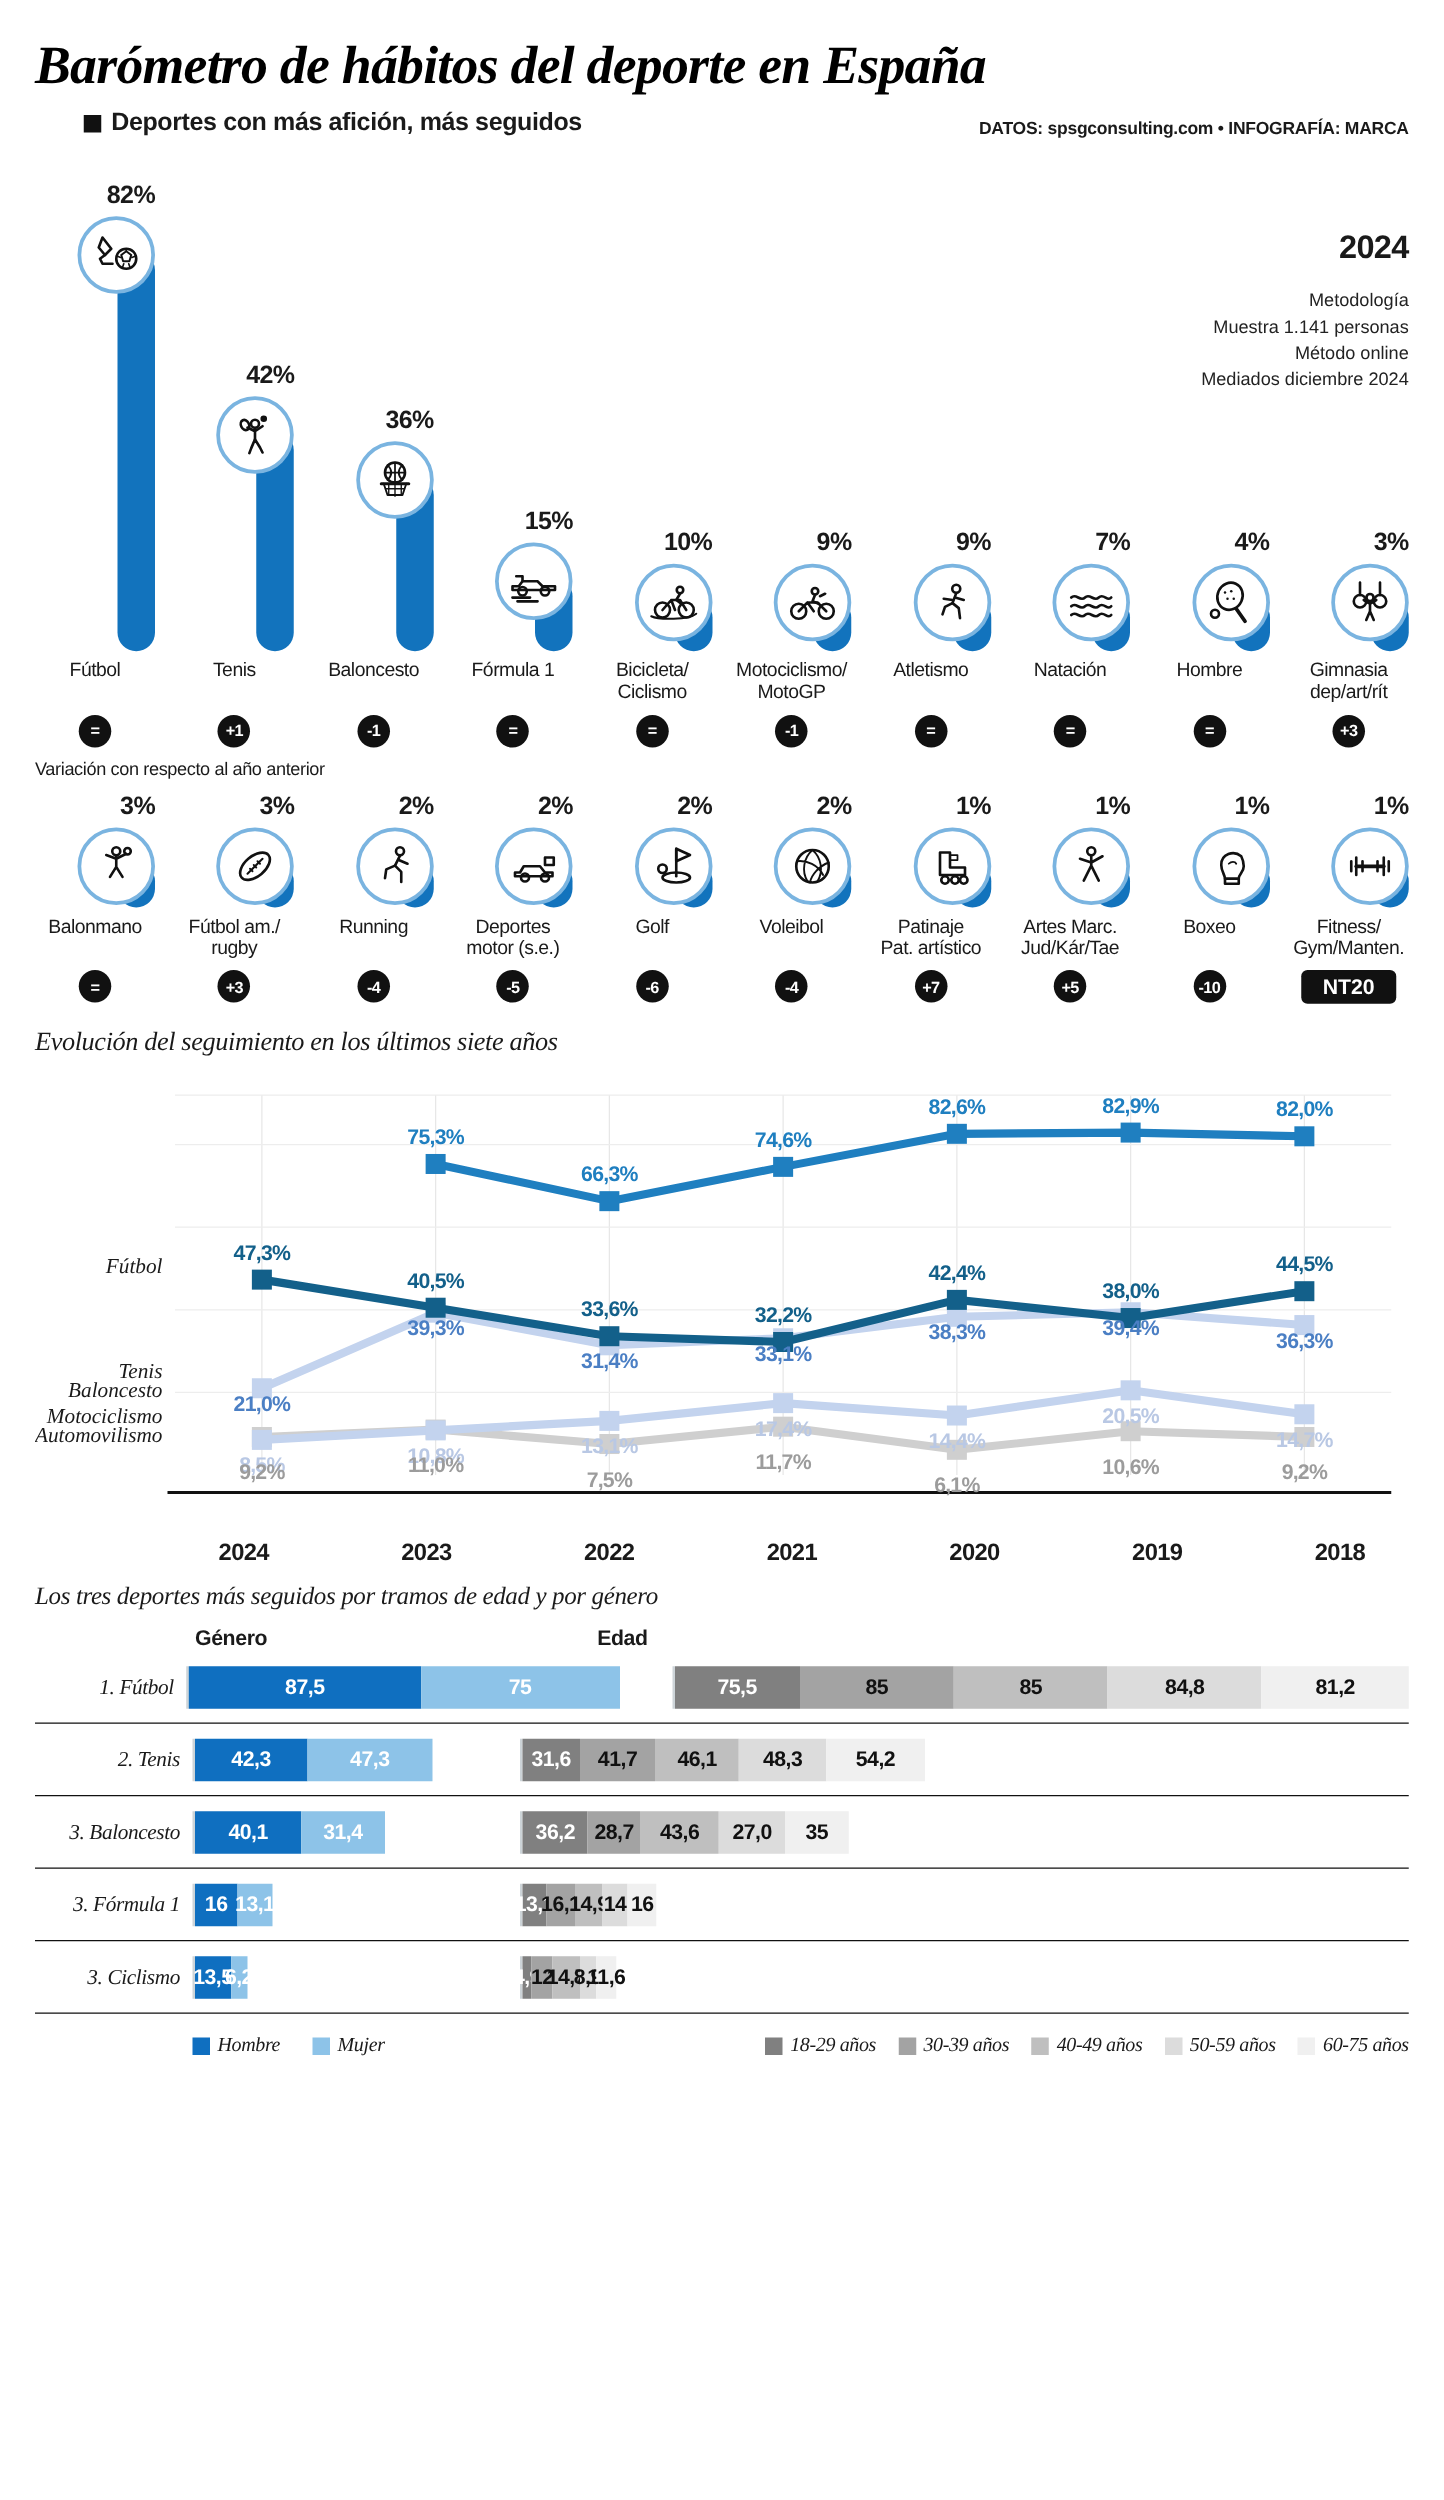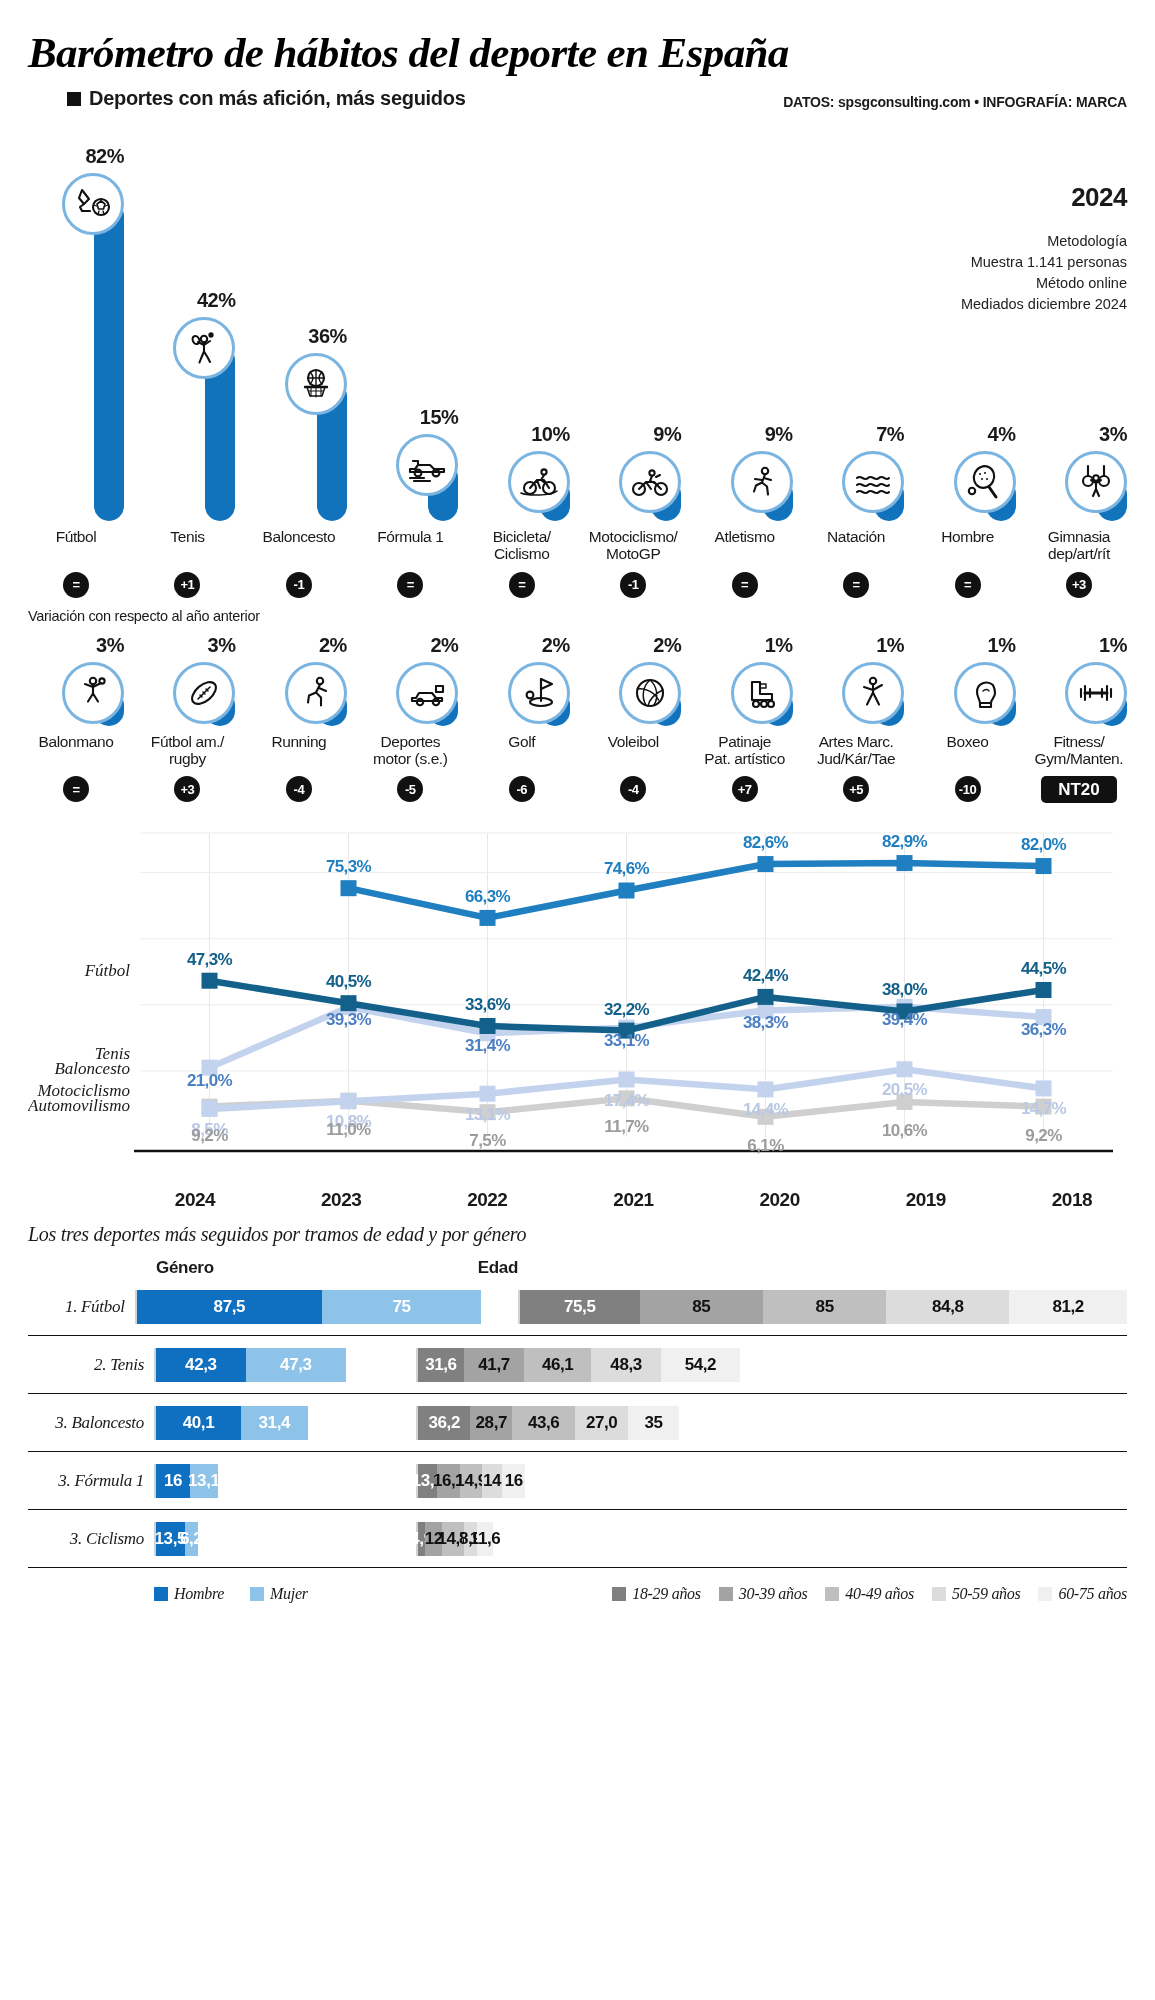--- a/index.html
+++ b/index.html
@@ -553,20 +553,21 @@
         <div class="badge">+5</div>
       </div>
       <div class="badgecell">
         <div class="badge">-10</div>
       </div>
       <div class="badgecell">
         <div class="badge wide">NT20</div>
       </div>
     </div>
 
+  <div class="lc-title">Evolución del seguimiento en los últimos siete años</div>
   <div class="lc-wrap">
     <svg class="lc-svg" id="lc-svg" width="1099" height="378" viewBox="0 0 1099 378">
         <line x1="181.5" y1="26" x2="181.5" y2="330" stroke="#e7e7e7" stroke-width="1"></line>
         <line x1="320.5" y1="26" x2="320.5" y2="330" stroke="#e7e7e7" stroke-width="1"></line>
         <line x1="459.5" y1="26" x2="459.5" y2="330" stroke="#e7e7e7" stroke-width="1"></line>
         <line x1="598.5" y1="26" x2="598.5" y2="330" stroke="#e7e7e7" stroke-width="1"></line>
         <line x1="737.5" y1="26" x2="737.5" y2="330" stroke="#e7e7e7" stroke-width="1"></line>
         <line x1="876.5" y1="26" x2="876.5" y2="330" stroke="#e7e7e7" stroke-width="1"></line>
         <line x1="1015.5" y1="26" x2="1015.5" y2="330" stroke="#e7e7e7" stroke-width="1"></line>
         <line x1="112" y1="263.9130434782609" x2="1085" y2="263.9130434782609" stroke="#ededed" stroke-width="1"></line>
@@ -672,21 +673,21 @@
   </div>
   <div id="st-rows">
       <div class="st-row">
         <div class="st-name">1. Fútbol</div>
         <div class="st-bars">
           <div class="seg on-dark" style="width:185.5px;background:#0f6fc0">87,5</div>
           <div class="seg on-dark" style="width:159.0px;background:#8dc3e8">75</div>
         </div>
         <div class="st-gap"></div>
         <div class="st-bars" style="margin-left:0px">
-          <div class="seg on-dark" style="width:120px;background:#808080">75,5</div>
+          <div class="seg on-dark" style="width:100px;background:#808080">75,5</div>
           <div class="seg" style="width:123.3px;background:#a3a3a3">85</div>
           <div class="seg" style="width:123.3px;background:#bfbfbf">85</div>
           <div class="seg" style="width:123.0px;background:#dcdcdc">84,8</div>
           <div class="seg" style="width:117.7px;background:#f0f0f0">81,2</div>
         </div>
       </div>
       <div class="st-row">
         <div class="st-name">2. Tenis</div>
         <div class="st-bars">
           <div class="seg on-dark" style="width:89.7px;background:#0f6fc0">42,3</div>

